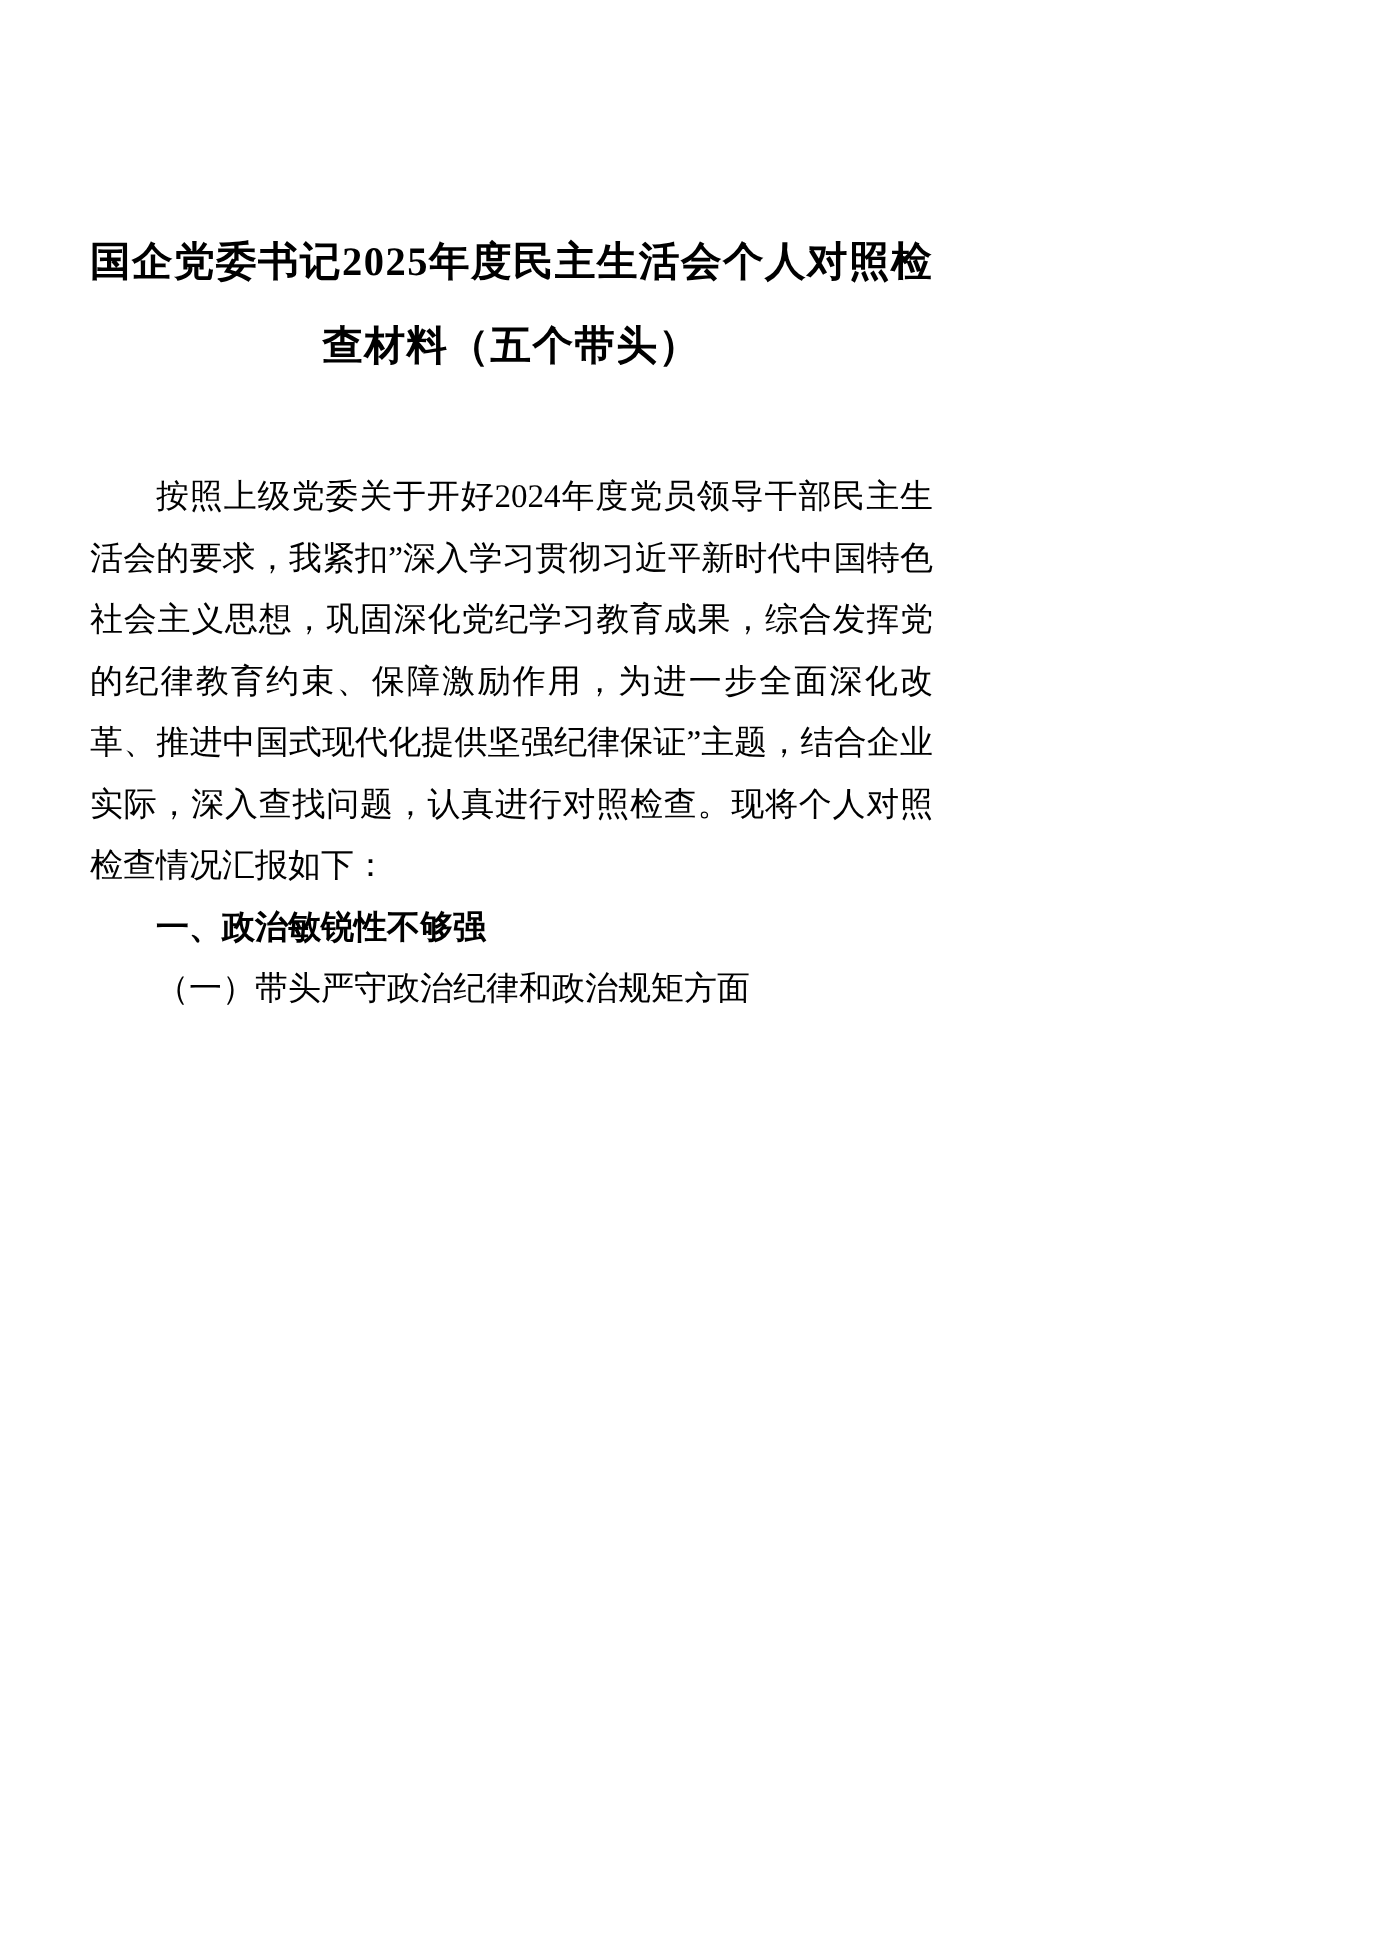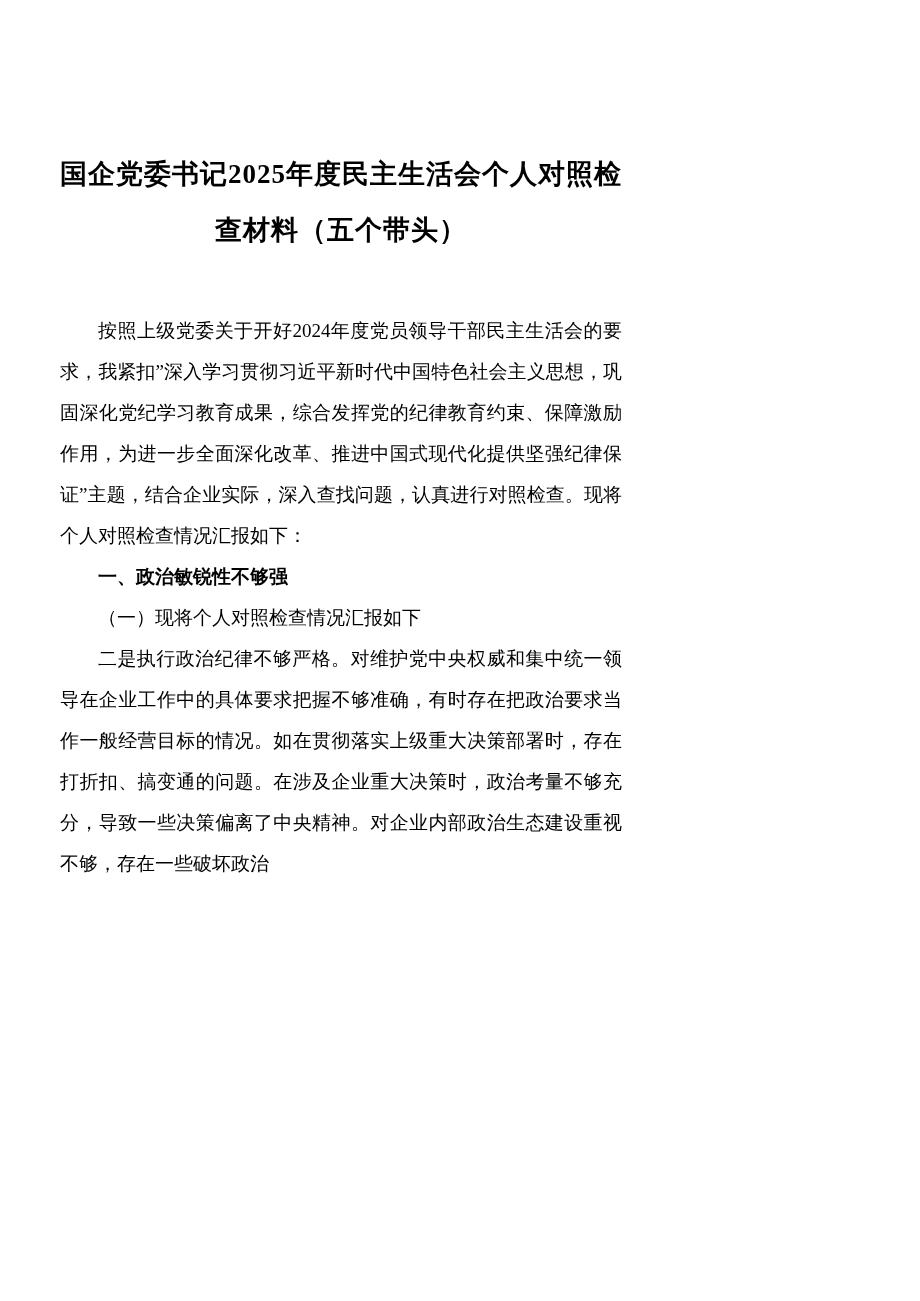--- a/index.html
+++ b/index.html
@@ -23,21 +23,21 @@
   }
   .doc-title {
     font-size: 27px;
     font-weight: bold;
     text-align: center;
     line-height: 56px;
     margin: 0 0 52px 0;
     letter-spacing: 1px;
   }
   .para {
-    font-size: 19px;
+    font-size: 22px;
     line-height: 41px;
     text-align: justify;
     text-indent: 2em;
     margin: 0;
     word-break: break-all;
   }
   .para.heading1 {
     font-weight: bold;
   }
   .para.heading2 {
@@ -45,16 +45,15 @@
   }
 </style>
 </head>
 <body>
 
 <div class="page">
   <h1 class="doc-title">国企党委书记2025年度民主生活会个人对照检查材料（五个带头）</h1>
   <div id="paragraphs">
       <p class="para body">按照上级党委关于开好2024年度党员领导干部民主生活会的要求，我紧扣”深入学习贯彻习近平新时代中国特色社会主义思想，巩固深化党纪学习教育成果，综合发挥党的纪律教育约束、保障激励作用，为进一步全面深化改革、推进中国式现代化提供坚强纪律保证”主题，结合企业实际，深入查找问题，认真进行对照检查。现将个人对照检查情况汇报如下：</p>
       <p class="para heading1">一、政治敏锐性不够强</p>
-      <p class="para heading2">（一）现将个人对照检查情况汇报如下</p>
-      <p class="para body">二是执行政治纪律不够严格。对维护党中央权威和集中统一领导在企业工作中的具体要求把握不够准确，有时存在把政治要求当作一般经营目标的情况。如在贯彻落实上级重大决策部署时，存在打折扣、搞变通的问题。在涉及企业重大决策时，政治考量不够充分，导致一些决策偏离了中央精神。对企业内部政治生态建设重视不够，存在一些破坏政治</p>
+      <p class="para heading2">（一）带头严守政治纪律和政治规矩方面</p>
     </div>
 </div>
 
 </body></html>

